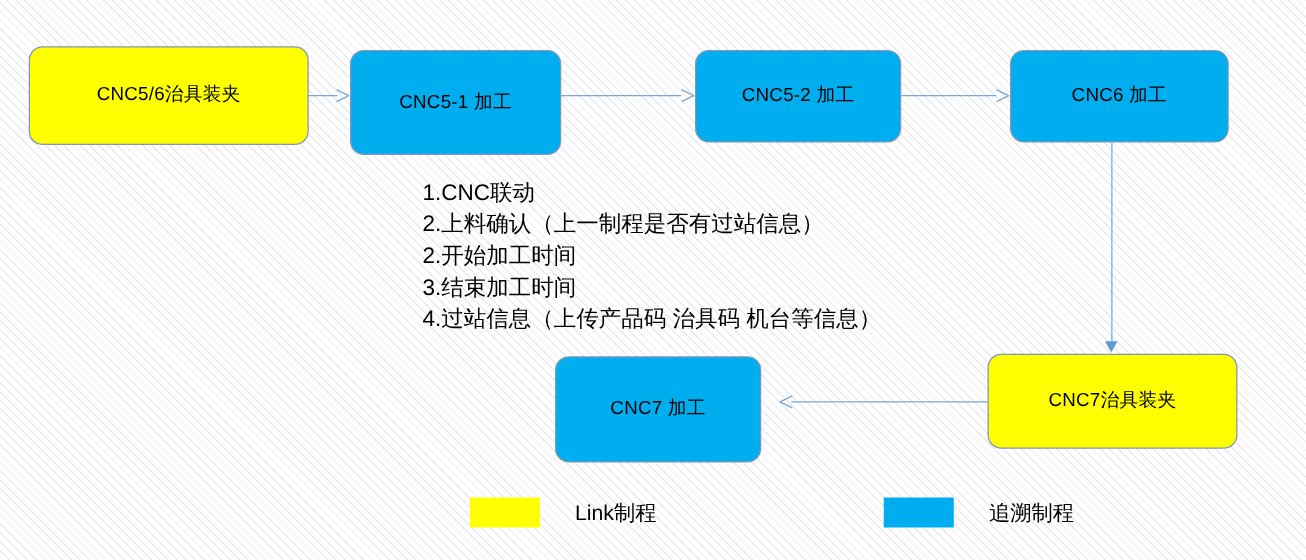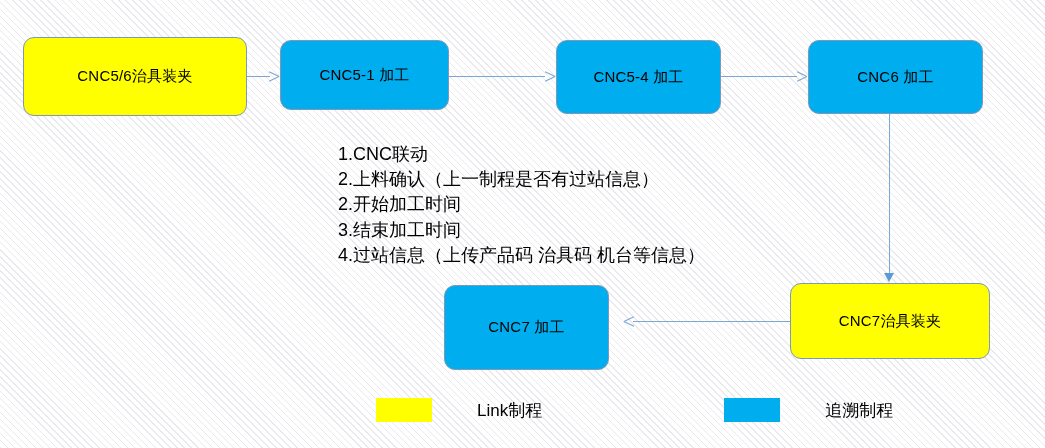--- a/index.html
+++ b/index.html
@@ -51,21 +51,21 @@
   }
   .node.link-type {
     background-color: #ffff00;
   }
   .node.trace-type {
     background-color: #00adef;
   }
 
   
   #node-cnc56-fixture { left: 23px;  top: 37px;  width: 224px; height: 79px; }
-  #node-cnc51         { left: 280px; top: 40px;  width: 169px; height: 70px; text-align: center; }
+  #node-cnc51         { left: 280px; top: 40px;  width: 169px; height: 84px; text-align: center; }
   #node-cnc52         { left: 556px; top: 40px;  width: 165px; height: 74px; }
   #node-cnc6          { left: 808px; top: 40px;  width: 175px; height: 74px; }
   #node-cnc7-fixture  { left: 790px; top: 283px; width: 200px; height: 76px; }
   #node-cnc7          { left: 444px; top: 285px; width: 165px; height: 85px; }
 
   
   .connector {
     position: absolute;
     pointer-events: none;
   }
@@ -141,21 +141,20 @@
   #legend {
     position: absolute;
     left: 376px;
     top: 398px;
     display: flex;
     align-items: center;
   }
   .legend-item {
     display: flex;
     align-items: center;
-    gap: 17px;
   }
   .legend-item + .legend-item { margin-left: 140px; padding-left: 42px; }
   .legend-swatch {
     width: 56px;
     height: 24px;
     display: block;
   }
   .legend-swatch.link-type  { background-color: #ffff00; }
   .legend-swatch.trace-type { background-color: #00adef; }
   .legend-text {
@@ -197,21 +196,21 @@
 
   <div class="node link-type" id="node-cnc56-fixture">
     <span class="node-label">CNC5/6治具装夹</span>
   </div>
 
   <div class="node trace-type" id="node-cnc51">
     <span class="node-label">CNC5-1 加工</span>
   </div>
 
   <div class="node trace-type" id="node-cnc52">
-    <span class="node-label">CNC5-4 加工</span>
+    <span class="node-label">CNC5-2 加工</span>
   </div>
 
   <div class="node trace-type" id="node-cnc6">
     <span class="node-label">CNC6 加工</span>
   </div>
 
   <div class="node link-type" id="node-cnc7-fixture">
     <span class="node-label">CNC7治具装夹</span>
   </div>
 

